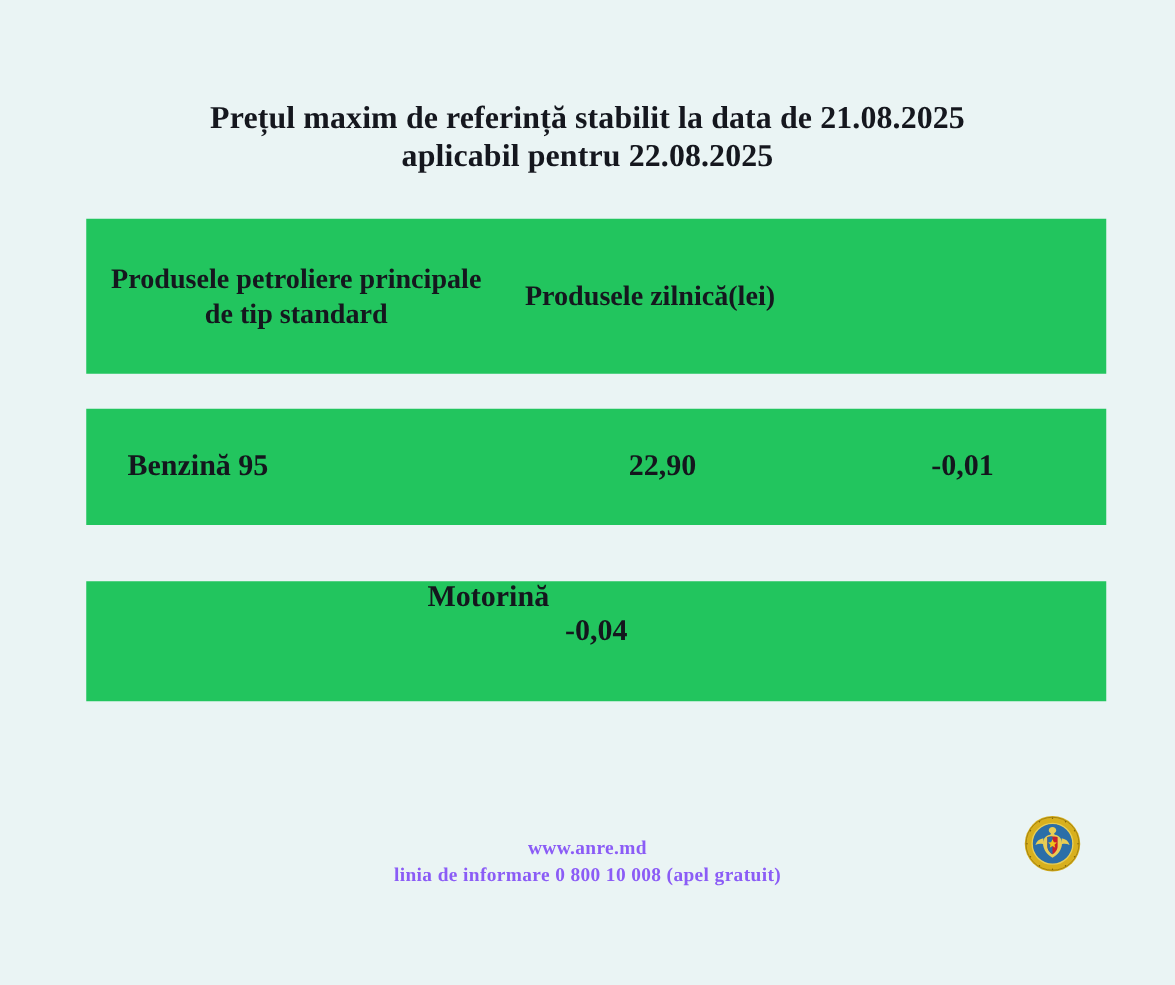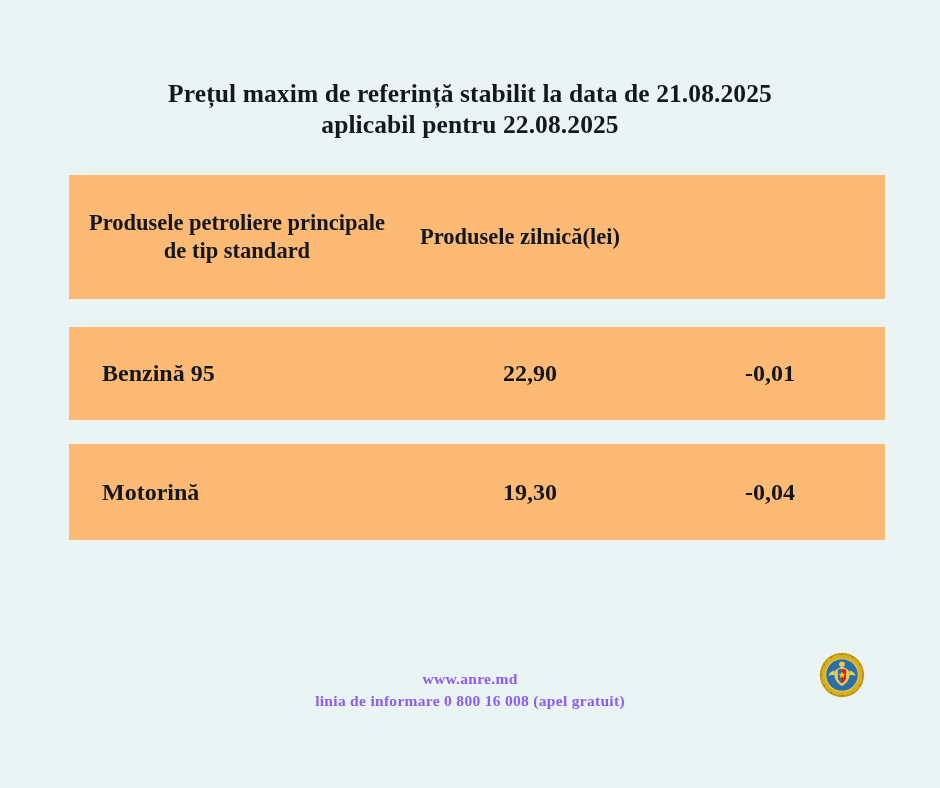--- a/index.html
+++ b/index.html
@@ -41,40 +41,41 @@
 
   
   .table {
     position: absolute;
     left: 69px;
     top: 175px;
     width: 816px;
   }
 
   .band {
-    background: #fdba74;
+    background: #22c55e;
     width: 816px;
     box-sizing: border-box;
   }
 
   .header-band {
     height: 124px;
     display: flex;
     align-items: center;
   }
 
   .row-band {
     height: 93px;
     display: flex;
     align-items: center;
     margin-top: 28px;
   }
   .row-band.second {
     height: 96px;
-    margin-top: 24px;
+    margin-top: 45px;
+    flex-direction: column;
   }
 
   
   .col-product   { width: 336px; box-sizing: border-box; }
   .col-price     { width: 250px; box-sizing: border-box; }
   .col-dynamic   { width: 230px; box-sizing: border-box; }
 
   .hdr-cell {
     font-size: 22.5px;
     font-weight: bold;
@@ -146,29 +147,28 @@
     </div>
 
     <div class="band row-band">
       <div class="col-product cell product">Benzină 95</div>
       <div class="col-price cell price">22,90</div>
       <div class="col-dynamic cell dynamic">-0,01</div>
     </div>
 
     <div class="band row-band second">
       <div class="col-product cell product">Motorină</div>
-      <div class="col-price cell price">19,30</div>
       <div class="col-dynamic cell dynamic">-0,04</div>
     </div>
 
   </div>
 
   <div class="footer">
     <div class="footer-line">www.anre.md</div>
-    <div class="footer-line">linia de informare 0 800 16 008 (apel gratuit)</div>
+    <div class="footer-line">linia de informare 0 800 10 008 (apel gratuit)</div>
   </div>
 
   <div class="emblem">
     <svg width="46" height="46" viewBox="0 0 46 46" aria-hidden="true">
       <circle cx="23" cy="23" r="22.2" fill="#d8b01e"></circle>
       <circle cx="23" cy="23" r="21.2" fill="none" stroke="#9d7d10" stroke-width="0.7"></circle>
       <circle cx="23" cy="23" r="16.3" fill="#2b6ea8"></circle>
       <circle cx="23" cy="23" r="16.3" fill="none" stroke="#e8cd55" stroke-width="1.1"></circle>
 
       <path d="M23 9.5 c1.7 0 3 1.2 3 2.7 c0 1.1-.7 2-1.7 2.4 l.4 1.3 h-3.4 l.4-1.3 c-1-.4-1.7-1.3-1.7-2.4 c0-1.5 1.3-2.7 3-2.7 z" fill="#e8cd55"></path>

